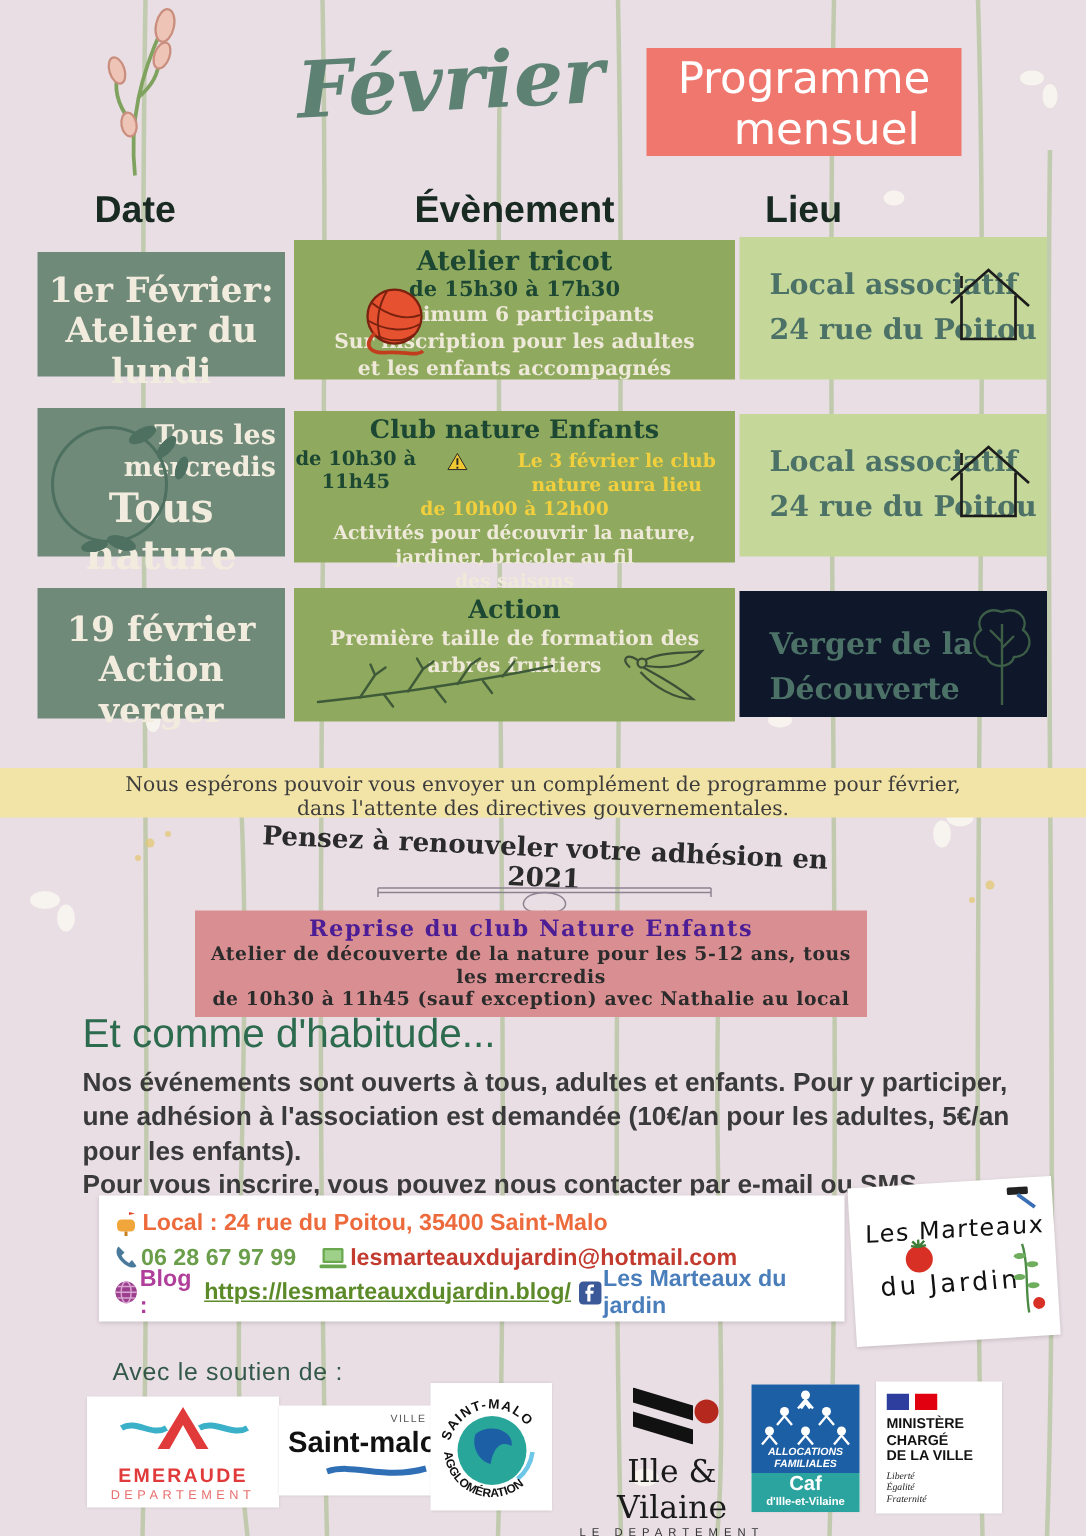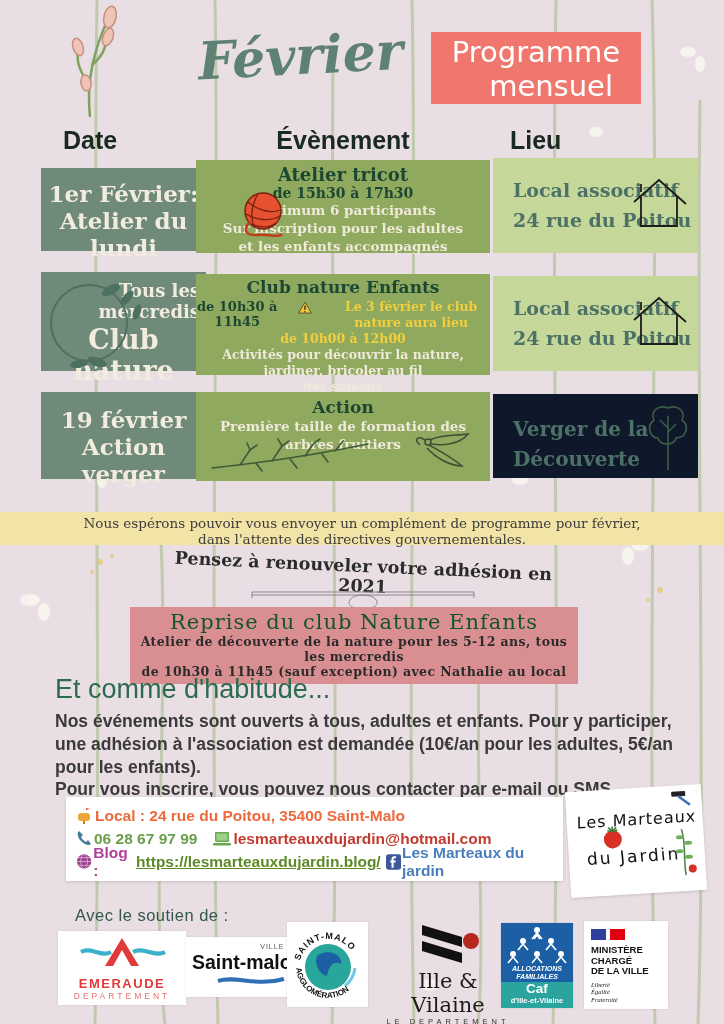--- a/index.html
+++ b/index.html
@@ -13,37 +13,37 @@
   .badge{left:431px;top:32px;width:210px;height:72px;background:#f0776d;color:#fff;
          font-family:"DejaVu Sans",sans-serif;font-size:29px;line-height:34px;padding-top:3px;
          box-sizing:border-box;}
   .badge .l1{text-align:center;}
   .badge .l2{text-align:right;padding-right:28px;}
 
   .colhead{font-family:"Liberation Sans",sans-serif;font-weight:bold;font-size:25px;color:#182a22;top:126px;}
 
   
   .datecell{left:25px;width:165px;background:#6f8a78;color:#f2ecdf;text-align:center;
-            font-weight:bold;margin-left:16px;}
+            font-weight:bold;}
   .eventcell{left:196px;width:294px;background:#8fa95e;text-align:center;box-sizing:border-box;}
   .lieucell{left:493px;width:205px;background:#c6d79a;box-sizing:border-box;}
   .evttitle{color:#1c4733;font-weight:bold;font-size:18px;}
   .evttime{color:#1c4733;font-weight:bold;font-size:14px;}
   .evtline{color:#efe9da;font-size:13.5px;font-weight:bold;line-height:18px;}
   .lieutxt{color:#4c7166;font-weight:bold;font-size:19px;line-height:30px;}
   .warntxt{color:#f2cf3d;font-weight:bold;font-size:12.5px;line-height:16px;}
 
   
   .yellowband{left:0;top:512px;width:724px;height:33px;background:#f2e3a6;text-align:center;
               color:#3d3d3d;font-size:13.5px;font-weight:500;line-height:16px;padding-top:3px;box-sizing:border-box;}
   .reminder{left:168px;top:556px;width:390px;text-align:center;font-size:17.5px;font-weight:bold;
             color:#2b2b2b;transform:rotate(2.5deg);}
   .pinkbox{left:130px;top:607px;width:448px;background:#d98f92;text-align:center;padding:3px 2px 5px;
            box-sizing:border-box;}
-  .pinktitle{font-size:21px;font-weight:normal;color:#14532d;letter-spacing:1px;}
+  .pinktitle{font-size:15px;font-weight:bold;color:#4c1d95;letter-spacing:1px;}
   .pinkline{font-size:12.5px;font-weight:bold;color:#2b2b2b;line-height:15px;letter-spacing:.4px;}
 
   
   .habhead{left:55px;top:674px;font-family:"Liberation Sans",sans-serif;font-size:27px;color:#2d6b4f;}
   .habtext{left:55px;top:710px;width:632px;font-family:"Liberation Sans",sans-serif;font-weight:bold;
            font-size:17.5px;color:#3a3a3a;line-height:1.3;}
 
   
   .contact{left:66px;top:797px;width:497px;height:84px;background:#fff;box-shadow:0 1px 3px rgba(0,0,0,.15);
            font-family:"Liberation Sans",sans-serif;font-weight:bold;font-size:15.5px;
@@ -195,21 +195,21 @@
       <g fill="#4d7060">
         <ellipse cx="66" cy="12" rx="10" ry="4.5" transform="rotate(-28 66 12)"></ellipse>
         <ellipse cx="82" cy="20" rx="9" ry="4" transform="rotate(-50 82 20)"></ellipse>
         <ellipse cx="92" cy="34" rx="8" ry="3.8" transform="rotate(-70 92 34)"></ellipse>
         <ellipse cx="52" cy="84" rx="10" ry="4.5" transform="rotate(18 52 84)"></ellipse>
         <ellipse cx="34" cy="86" rx="9" ry="4" transform="rotate(-10 34 86)"></ellipse>
       </g>
     </svg>
     <div style="font-size:18px;margin:8px 6px 0 0">Tous les</div>
     <div style="font-size:18px;margin-right:6px">mercredis</div>
-    <div style="font-size:27px;text-align:center;margin-top:2px">Club nature</div>
+    <div style="font-size:27px;text-align:center;margin-top:2px">Tous nature</div>
   </div>
 
   <div class="abs eventcell" style="top:274px;height:101px;padding-top:3px">
     <div class="evttitle" style="font-size:17px">Club nature Enfants</div>
     <div style="display:flex;align-items:flex-start;justify-content:center;gap:20px">
       <span class="evttime" style="font-size:13px;margin-top:2px">de 10h30 à 11h45</span>
       <svg width="22" height="20" viewBox="0 0 22 20" style="margin-top:1px">
         <path d="M11 1 L21 18 H1 Z" fill="#f2c832" stroke="#222" stroke-width="1"></path>
         <rect x="10" y="6" width="2" height="7" fill="#222"></rect>
         <rect x="10" y="15" width="2" height="2" fill="#222"></rect>

